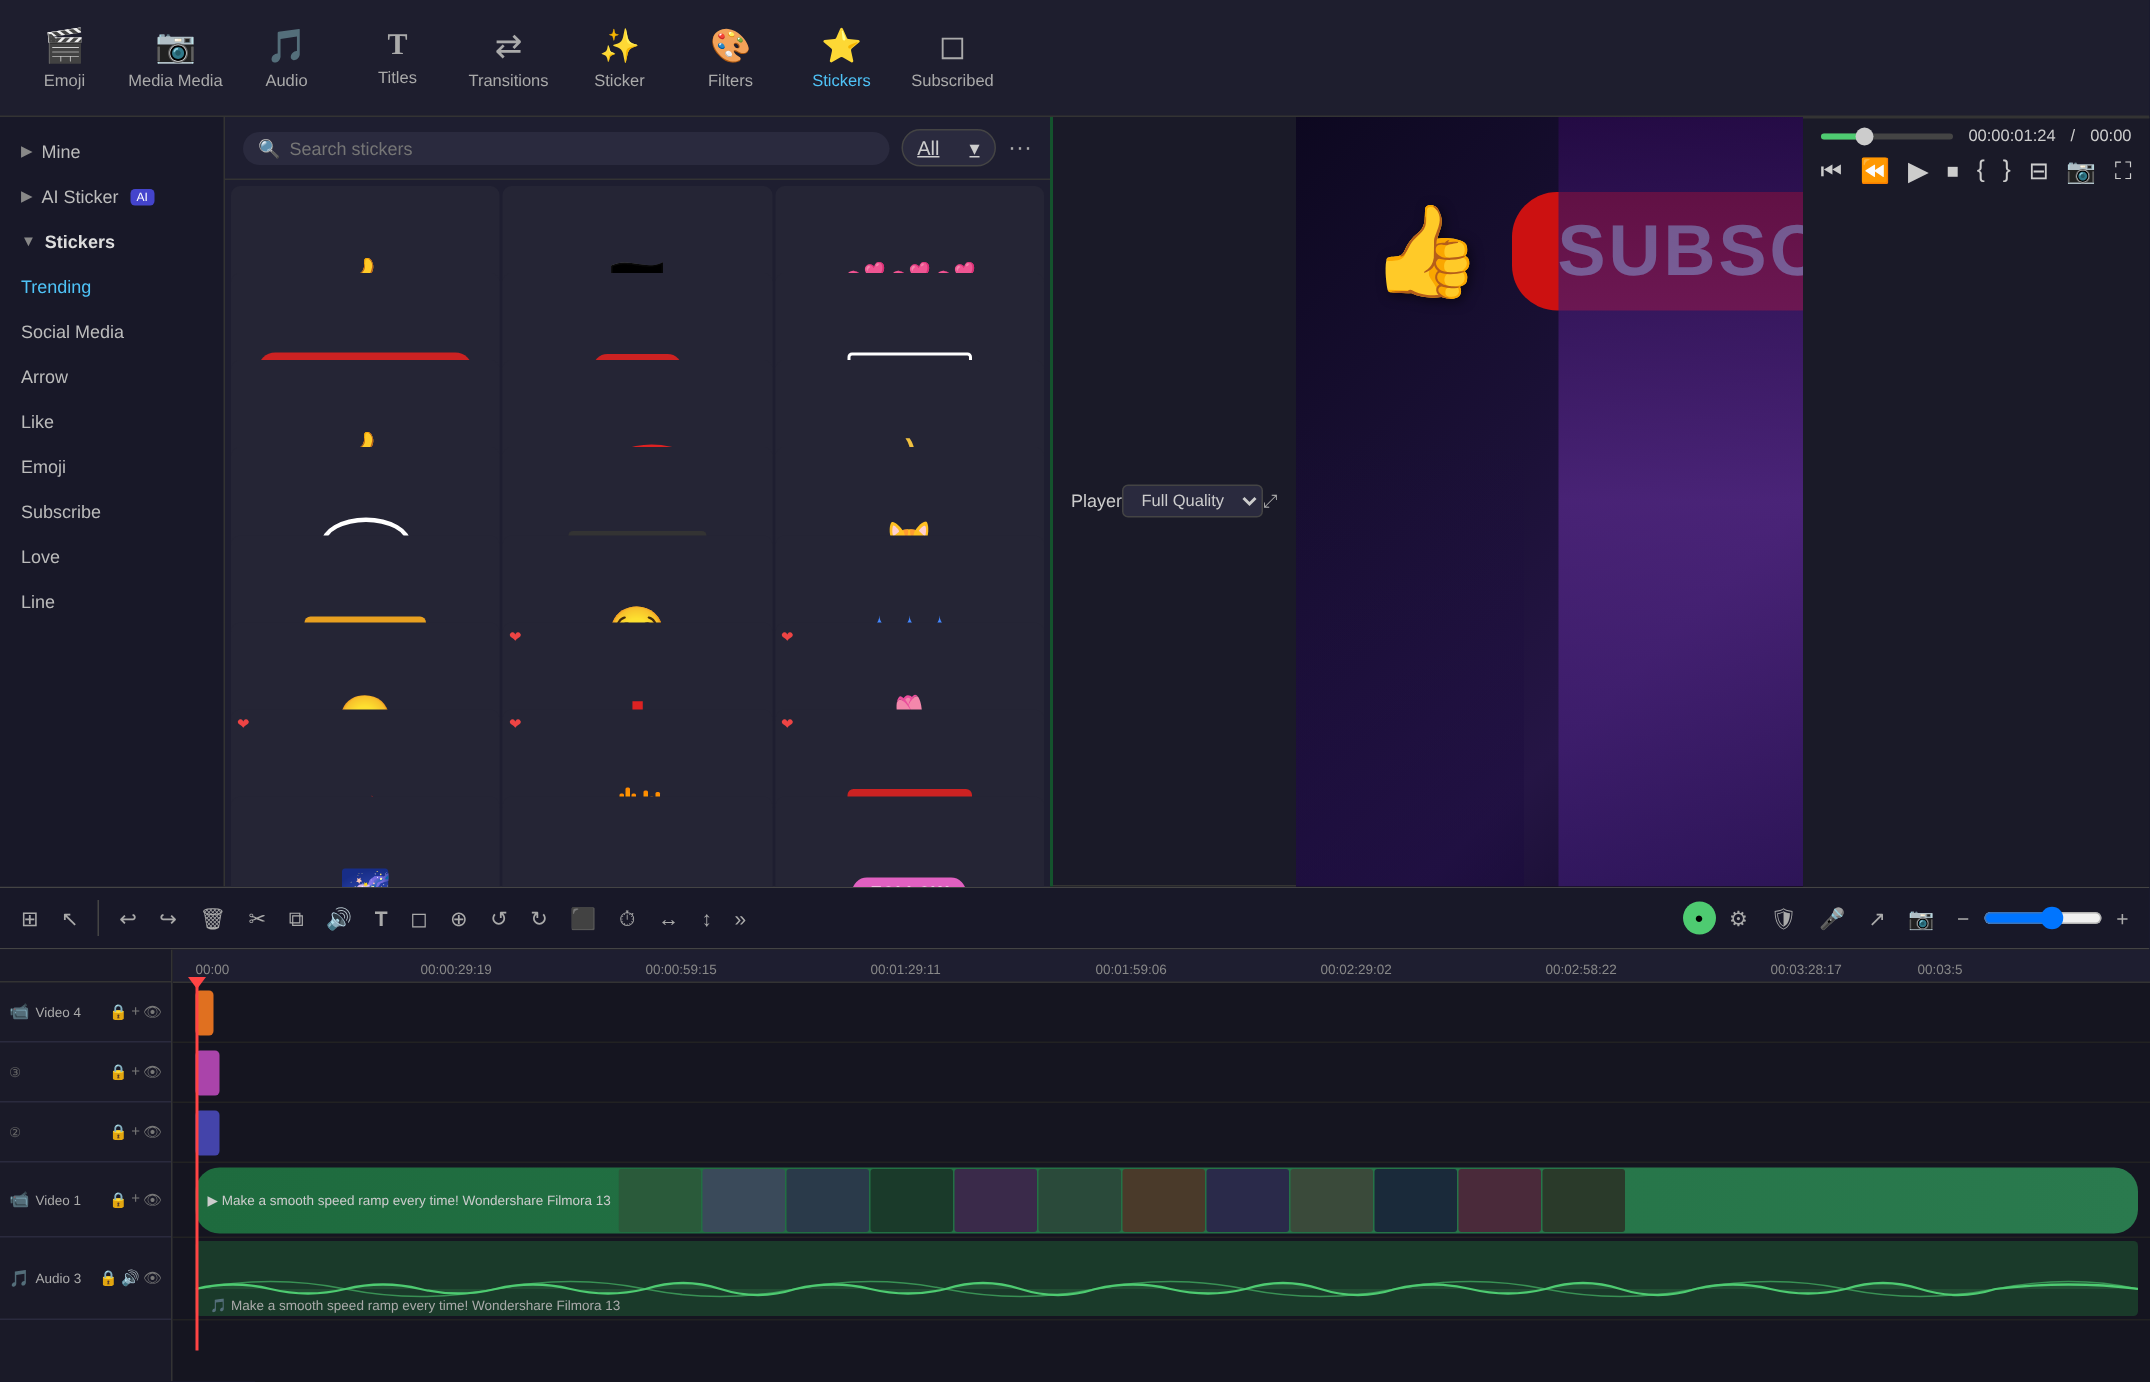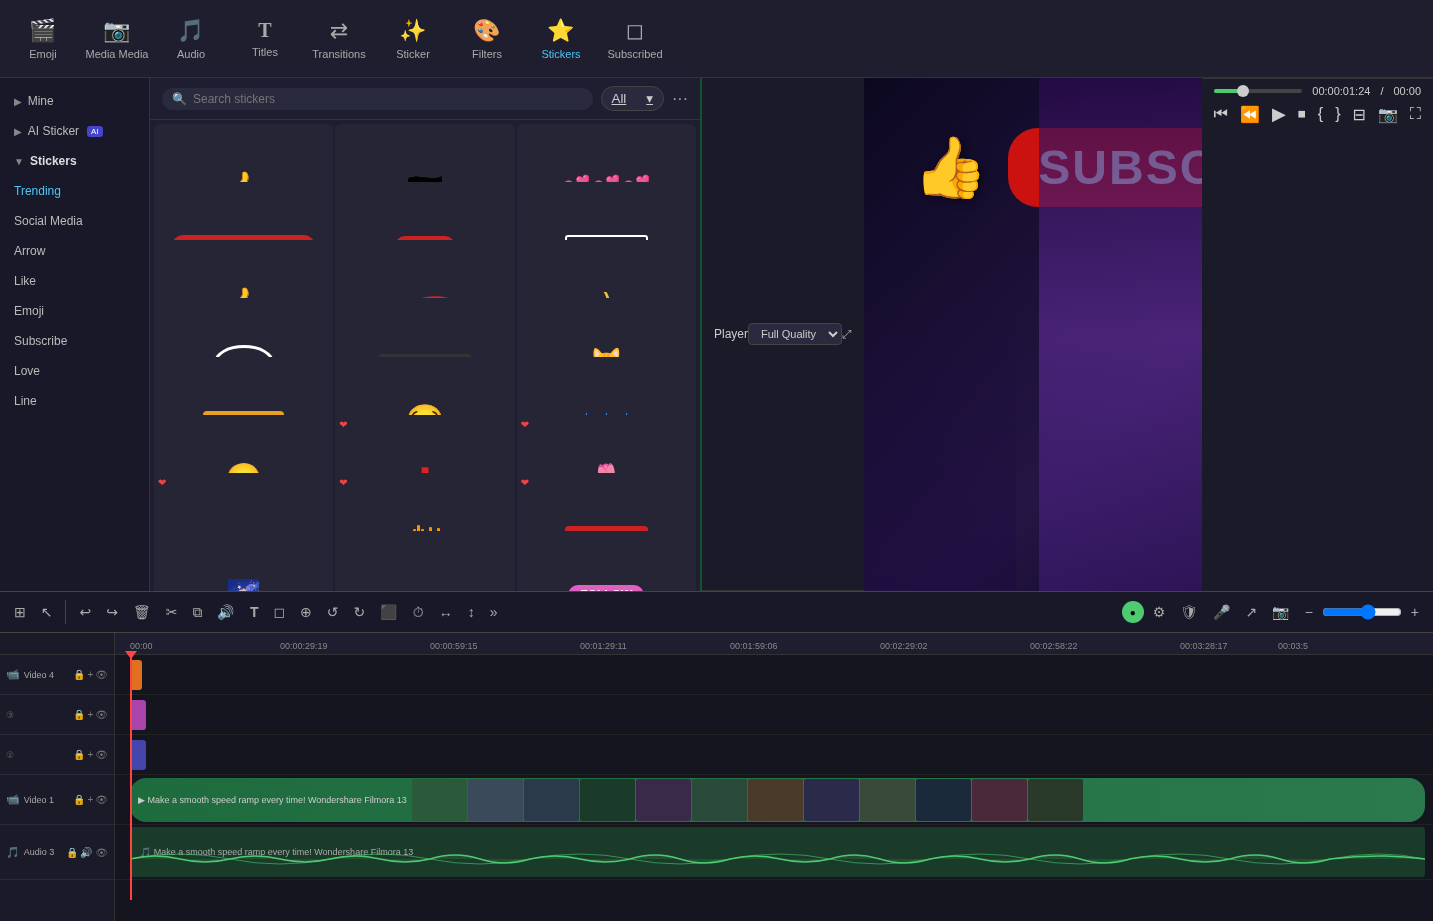--- a/index.html
+++ b/index.html
@@ -407,21 +407,21 @@
       border-bottom: 1px solid #222;
       position: relative;
       display: flex;
       align-items: center;
     }
     .track-clip {
       position: absolute;
       height: 32px;
       border-radius: 3px;
       display: flex;
-      align-items: center;
+      align-items: flex-end;
       overflow: hidden;
       font-size: 9px;
       color: #ddd;
       padding: 0 4px;
       cursor: pointer;
     }
     .clip-video {
       background: linear-gradient(90deg, #1e6b3e, #2a7a4e);
       height: 36px;
       top: 2px;

